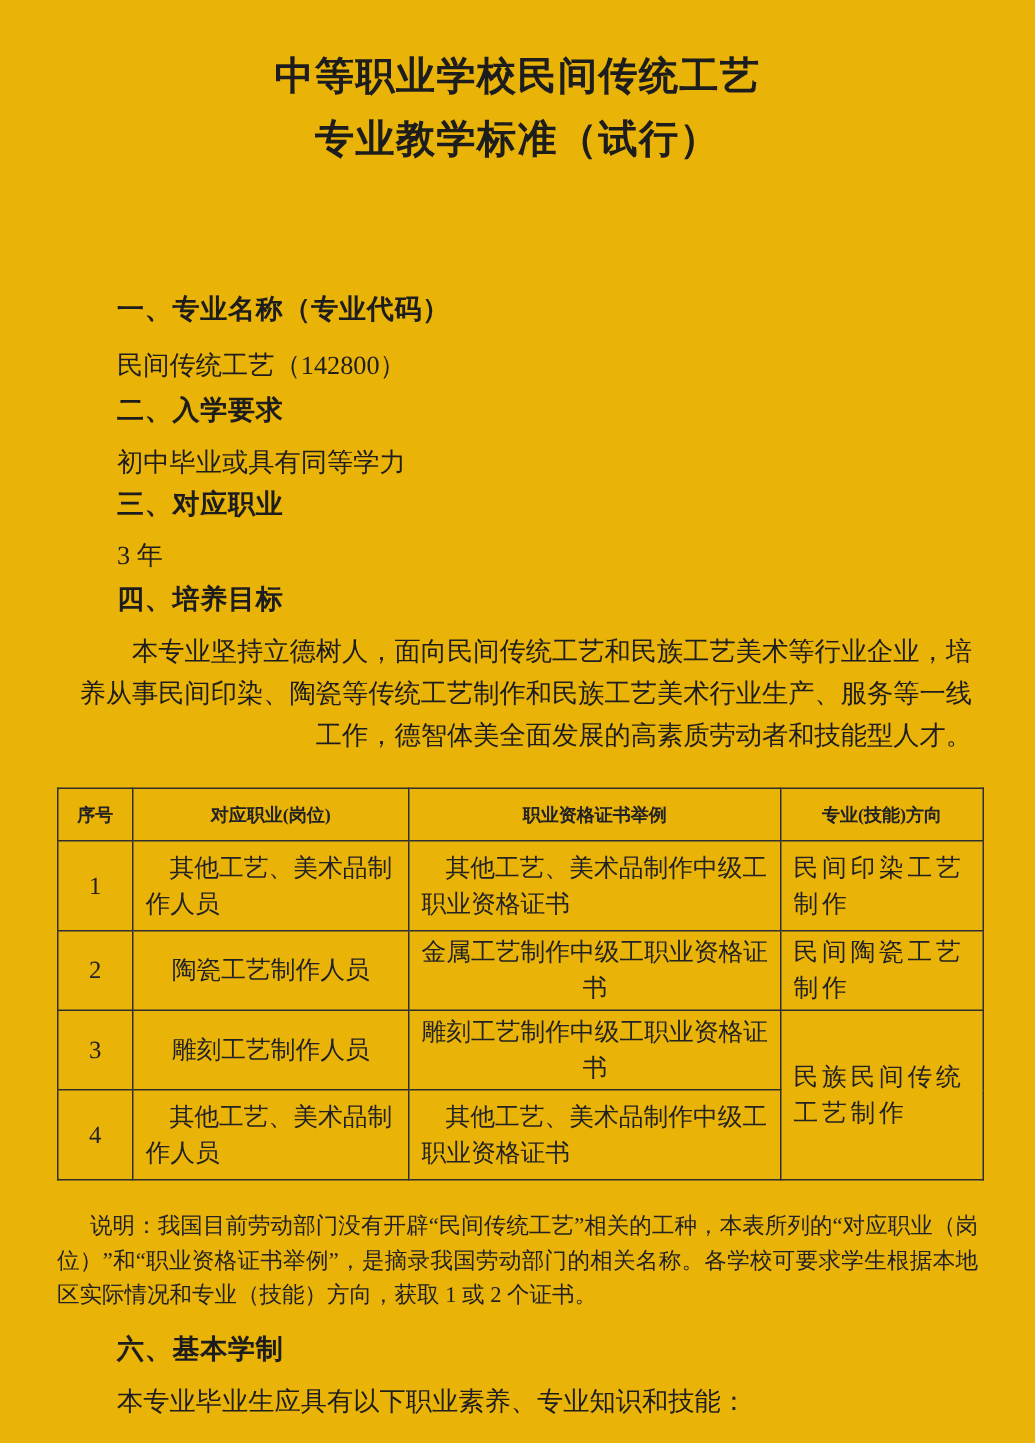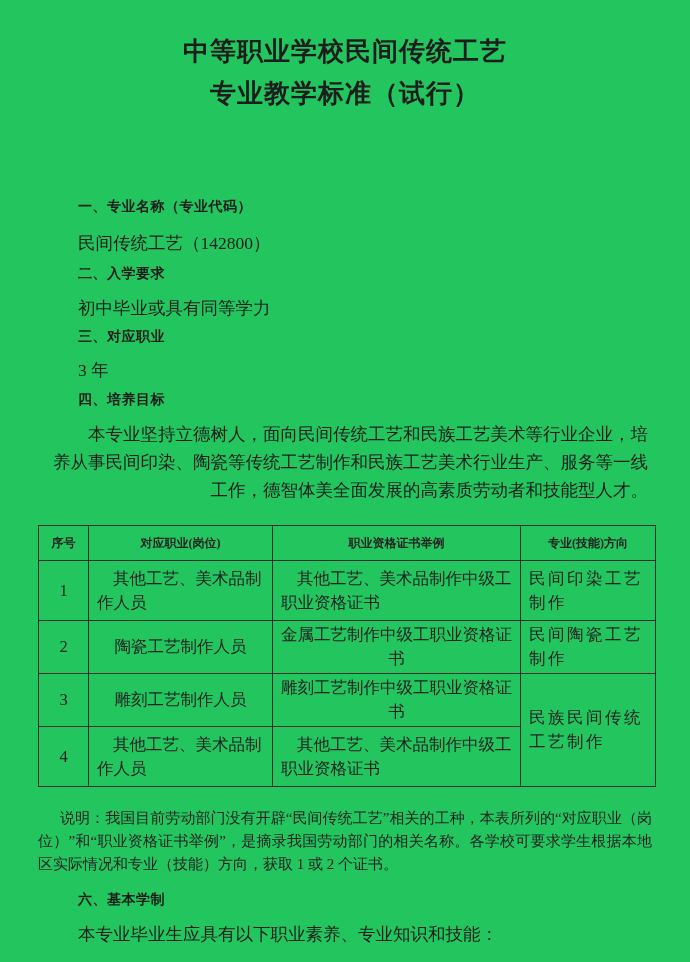--- a/index.html
+++ b/index.html
@@ -1,37 +1,37 @@
 <!DOCTYPE html>
 <html><head>
 <meta charset="utf-8">
 <style>
   html,body{margin:0;padding:0;}
   .page{
     position:relative;
     width:690px;height:962px;
-    background:#22c55e;
+    background:#eab308;
     color:#1d1d1d;
     font-family:"Liberation Serif","DejaVu Serif",serif;
     box-sizing:border-box;
     padding-top:30px;
     overflow:hidden;
   }
   .doc-title{
     font-family:"DejaVu Sans","Liberation Sans",sans-serif;
     font-weight:700;
     font-size:26px;
     line-height:42px;
     text-align:center;
     letter-spacing:1px;
   }
   .sec-heading{
     font-family:"DejaVu Sans","Liberation Sans",sans-serif;
     font-weight:700;
-    font-size:14px;
+    font-size:18px;
     line-height:23px;
     margin:0 0 0 78px;
     letter-spacing:0.5px;
   }
   .para{
     font-size:17.5px;
     line-height:28px;
     margin:0 42px 0 44px;
   }
   .indent{text-indent:34px;}

